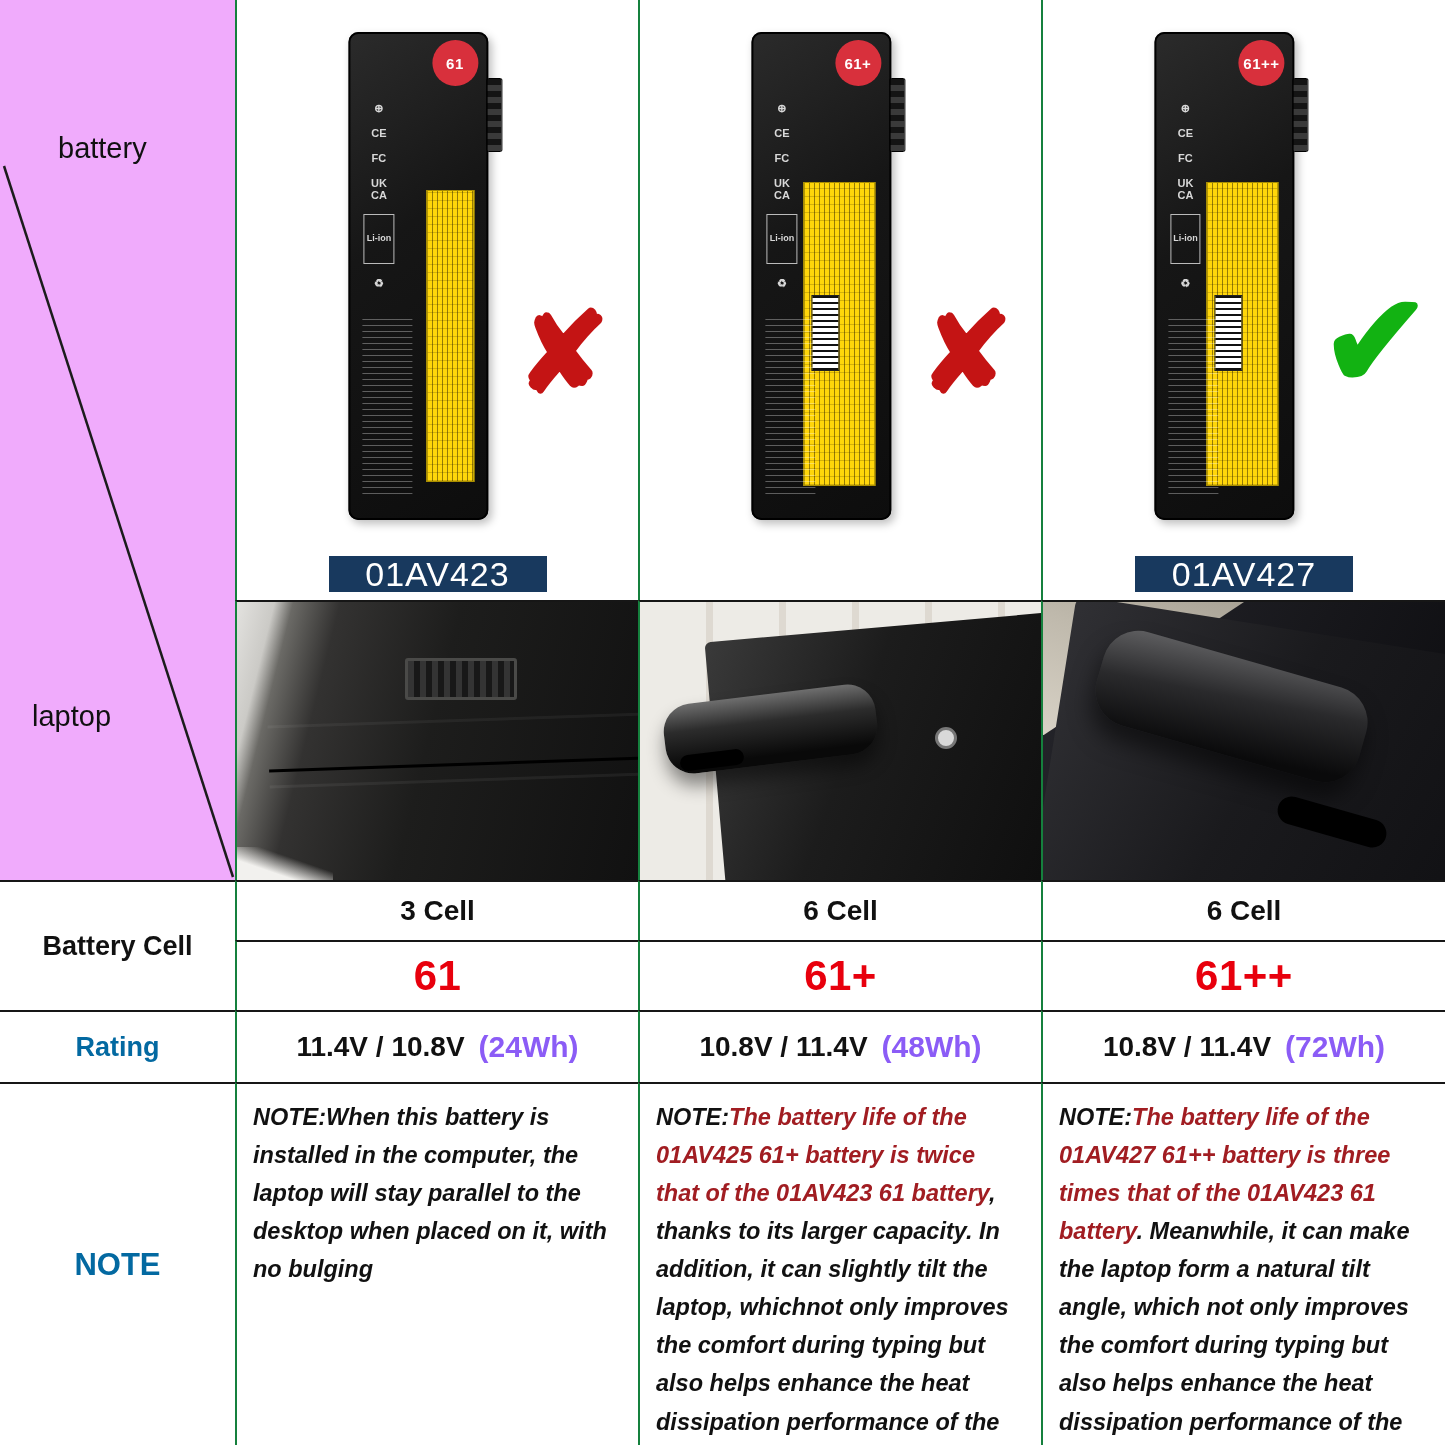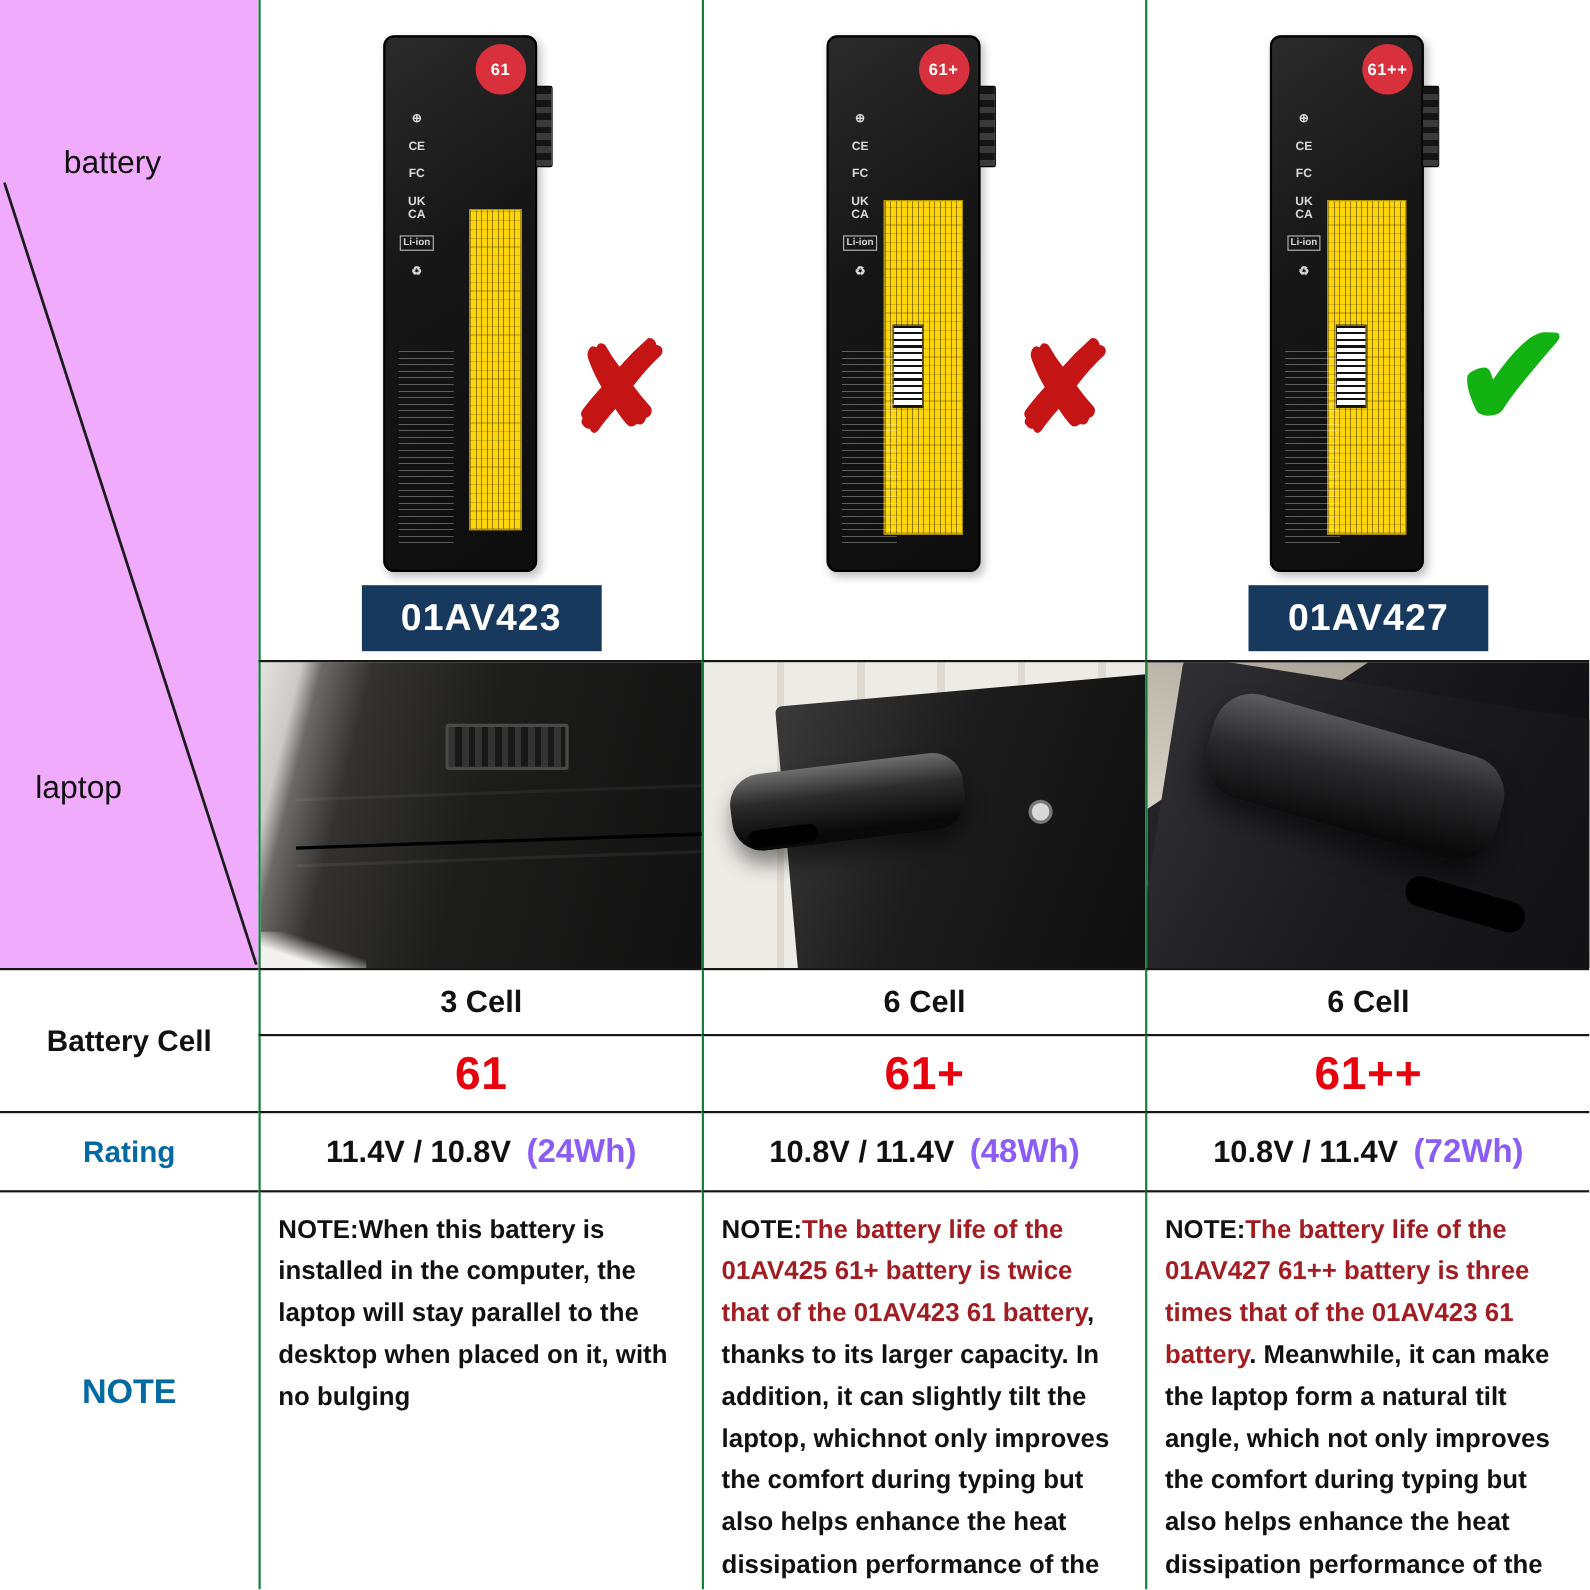--- a/index.html
+++ b/index.html
@@ -34,36 +34,36 @@
     box-shadow: inset 0 0 0 2px #000, 3px 4px 8px rgba(0,0,0,.25); }
   .bat-connector { position: absolute; right: -14px; top: 46px; width: 16px; height: 74px;
     background: repeating-linear-gradient(0deg, #3a3a3a 0 6px, #141414 6px 12px);
     border: 1px solid #000; border-radius: 2px; }
   .bat-badge { position: absolute; top: 8px; right: 10px; width: 46px; height: 46px; border-radius: 50%;
     background: #d8303c; color: #fff; font-weight: bold; font-size: 15px;
     display: flex; align-items: center; justify-content: center; letter-spacing: .5px; }
   .bat-marks { position: absolute; top: 70px; left: 14px; width: 34px;
     display: flex; flex-direction: column; gap: 13px; align-items: center;
     color: #d8d8d8; font-size: 11px; font-weight: bold; text-align: center; line-height: 1.1; }
-  .bat-marks .boxed { border: 1px solid #bbb; padding: 1px 2px; font-size: 9px; }
+  .bat-marks .boxed { border: 1px solid #bbb; padding: 19px 2px; font-size: 9px; }
   .bat-label { position: absolute; right: 14px; top: 158px; width: 48px; height: 292px;
     background-color: #ffd60a;
     background-image: repeating-linear-gradient(90deg, rgba(45,33,0,.5) 0 1px, transparent 1px 5px),
                       repeating-linear-gradient(0deg, rgba(45,33,0,.2) 0 1px, transparent 1px 8px);
     border: 1px solid #a98e00; }
   .v2 .bat-label { width: 72px; right: 16px; top: 150px; height: 304px; }
   .v2 .bat-label::after { content: ""; position: absolute; left: 7px; top: 112px; width: 26px; height: 74px;
     background: repeating-linear-gradient(0deg, #111 0 2px, #fff 2px 6px); border: 1px solid #222; }
   .bat-fine { position: absolute; left: 14px; bottom: 26px; width: 50px; height: 175px;
     background: repeating-linear-gradient(0deg, rgba(255,255,255,.32) 0 1px, transparent 1px 6px); }
   .verdict { position: absolute; top: 298px; right: 28px; font-size: 112px; font-weight: 900; line-height: 1; }
   .verdict.cross { color: #c41414; }
   .verdict.check { color: #12b212; font-size: 132px; top: 276px; right: 14px; }
-  .model-badge { margin: 0 auto 8px; width: 218px; height: 60px; background: #18395e; color: #fff;
-    font-size: 34px; font-weight: bold; display: flex; align-items: center; justify-content: center;
+  .model-badge { margin: 0 auto 8px; width: 218px; height: 36px; background: #18395e; color: #fff;
+    font-size: 34px; font-weight: normal; display: flex; align-items: center; justify-content: center;
     letter-spacing: 1px; }
 
   
   .photo { position: relative; overflow: hidden; }
   .photo1 { background: linear-gradient(104deg, #e3e2df 0%, #cbcac6 8%, #6b6a66 12%, #333231 22%, #1d1d1c 48%, #111 100%); }
   .photo1::after { content: ""; position: absolute; left: 0; bottom: 0; width: 24%; height: 12%;
     background: linear-gradient(to top right, #f2f1ee 30%, transparent 62%); }
   .p1-slot { position: absolute; left: 42%; top: 20%; width: 112px; height: 42px; background: #191919;
     border: 3px solid #4a4a48; border-radius: 3px;
     background-image: repeating-linear-gradient(90deg, #343434 0 6px, #181818 6px 12px); }
@@ -94,21 +94,21 @@
     border-radius: 14px; transform: rotate(16deg); }
 
   
   .centered { display: flex; align-items: center; justify-content: center; }
   .cell-count { font-size: 28px; font-weight: bold; color: #111; }
   .tier { font-size: 42px; font-weight: bold; color: #e8000d; letter-spacing: .5px; }
   .rating-v { font-size: 28px; font-weight: bold; color: #111; }
   .rating-wh { font-size: 30px; font-weight: bold; color: #8b5cf6; margin-left: 14px; }
 
   
-  .note-cell { padding: 14px 20px 0 16px; }
+  .note-cell { padding: 14px 20px 0 16px; font-style: italic; }
   .note { font-size: 23.5px; font-weight: bold; color: #111; line-height: 1.62; text-align: left; }
   .note .note-red { color: #a11d22; }
 </style>
 </head>
 <body>
 
 <div class="compare">
 
   <div class="side-top">
     <svg class="diag" viewBox="0 0 235 880" preserveAspectRatio="none">

